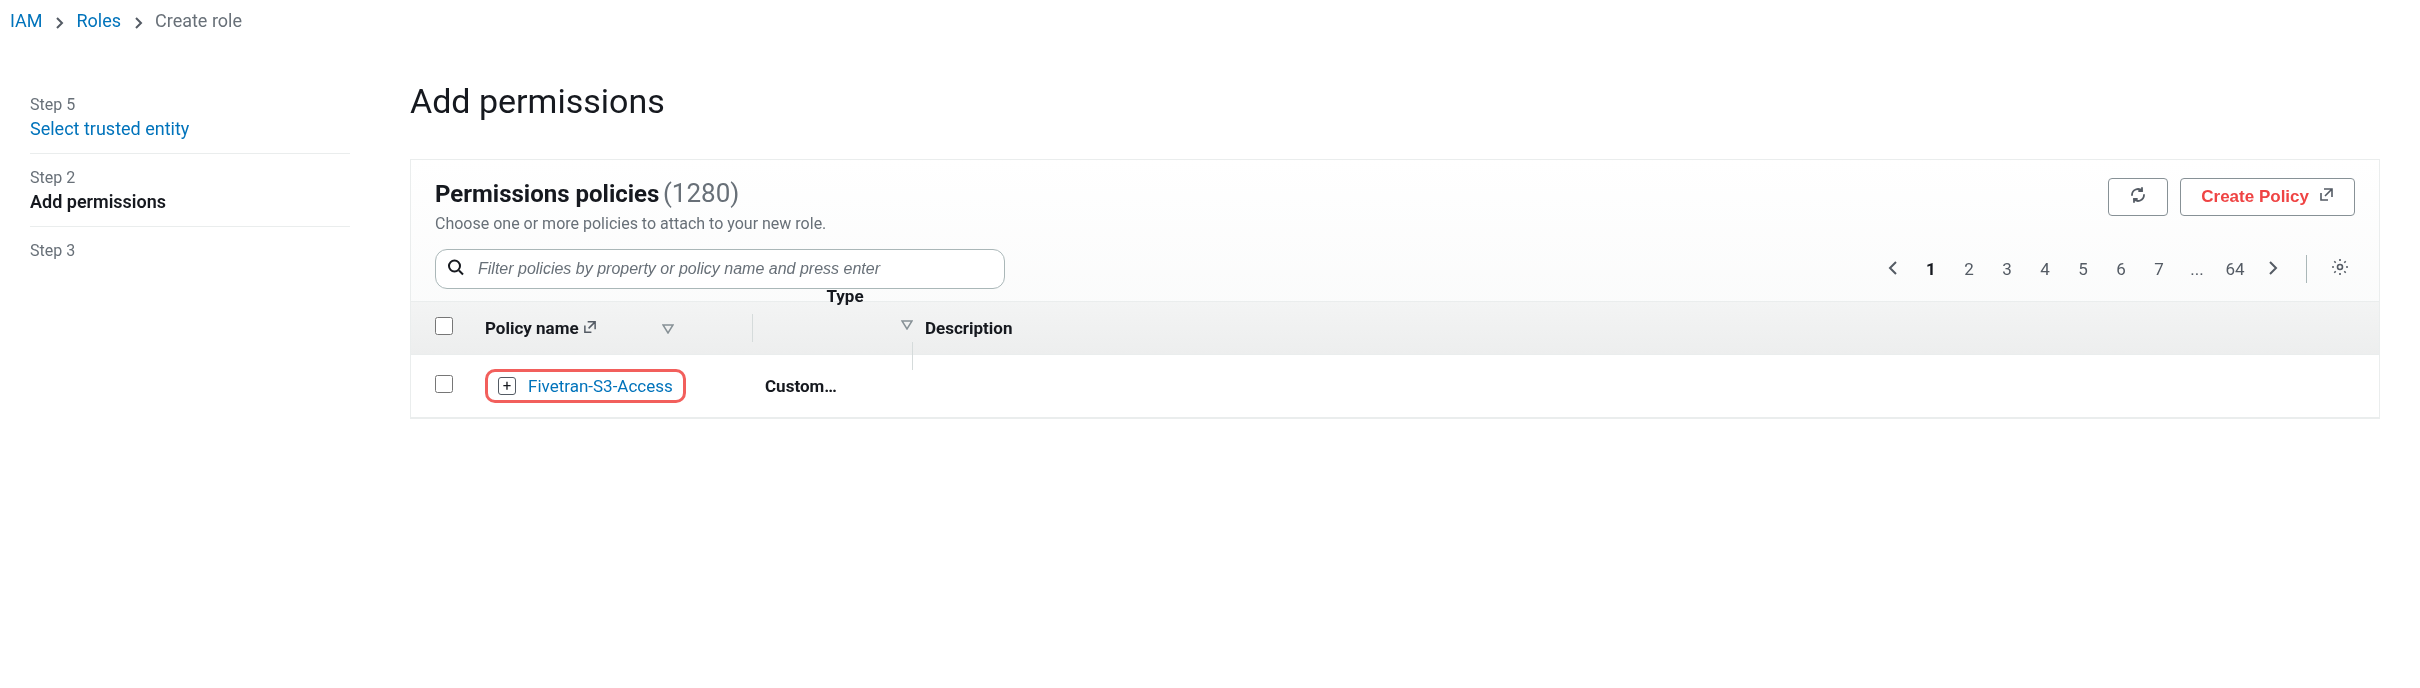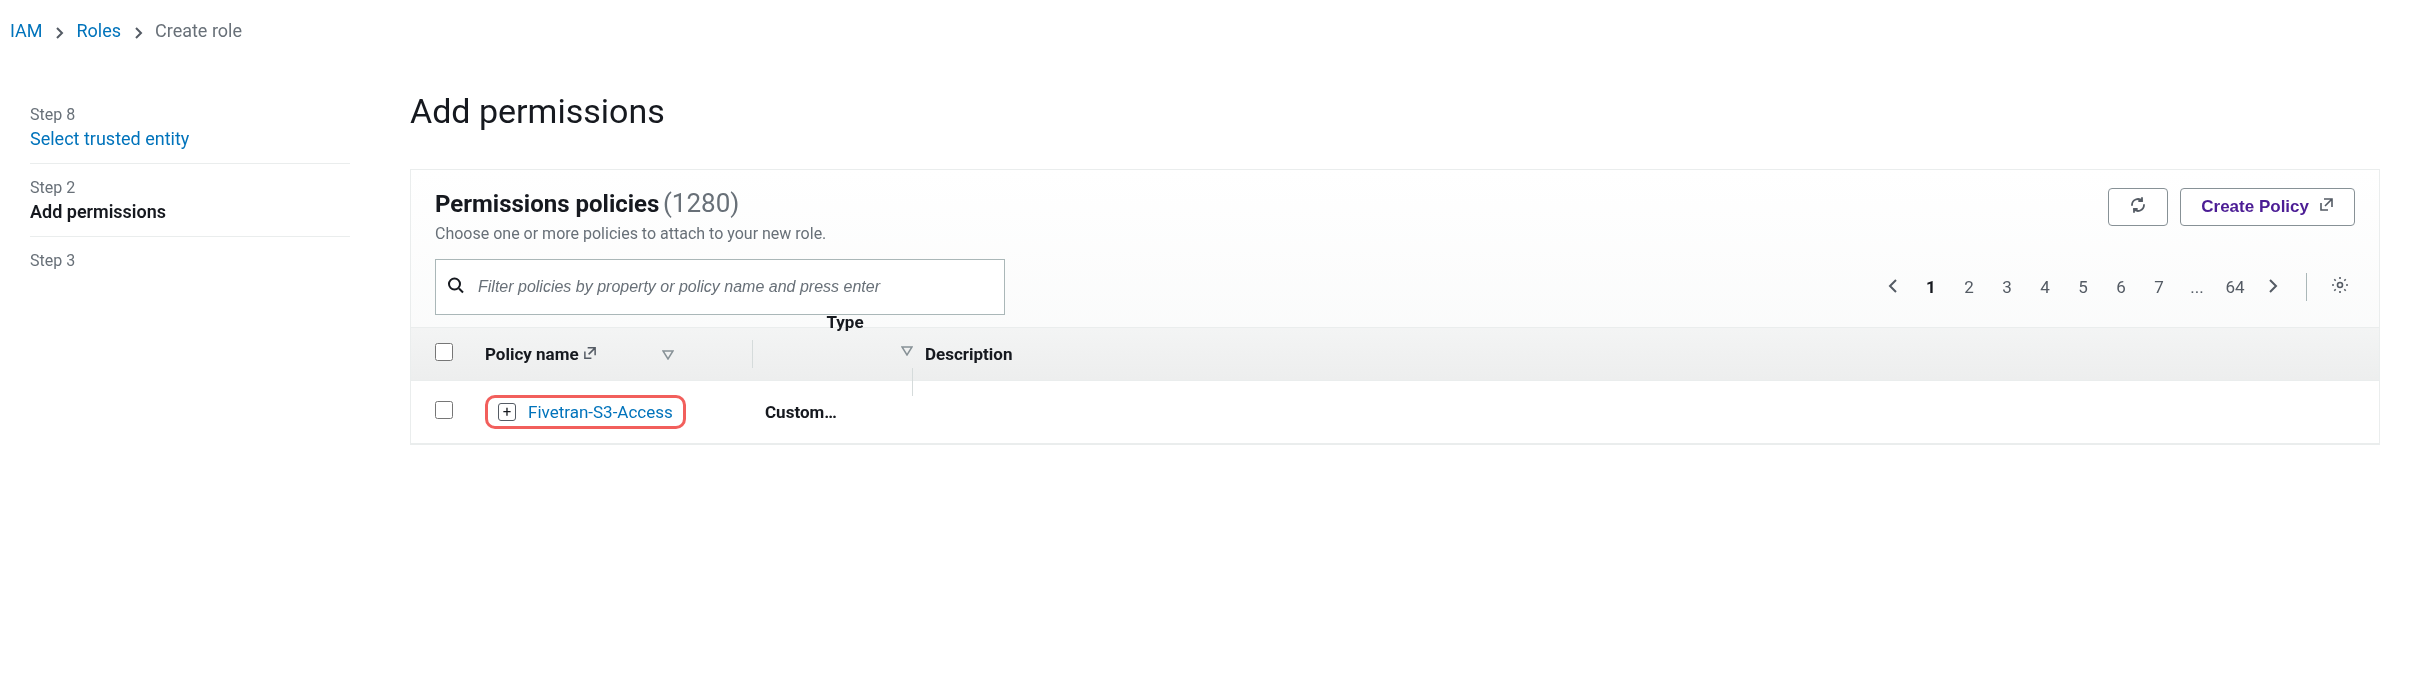--- a/index.html
+++ b/index.html
@@ -4,21 +4,21 @@
 <style>
   * { box-sizing: border-box; margin: 0; padding: 0; }
   body {
     font-family: -apple-system, BlinkMacSystemFont, "Segoe UI", Roboto, "Helvetica Neue", Arial, sans-serif;
     background: #fff;
     color: #16191f;
     font-size: 14px;
     width: 2420px;
   }
   .page { display: flex; padding: 20px 0 0 20px; }
-  .breadcrumb { padding: 20px 0 30px 10px; font-size: 18px; }
+  .breadcrumb { padding: 10px 0 30px 10px; font-size: 18px; }
   .breadcrumb a { color: #0073bb; text-decoration: none; }
   .breadcrumb-sep { color: #545b64; margin: 0 8px; font-size: 14px; }
   .breadcrumb-sep svg { vertical-align: middle; }
   .breadcrumb-current { color: #687078; }
 
   .sidebar { width: 350px; padding: 0 20px 0 10px; flex-shrink: 0; }
   .step { padding: 14px 0; }
   .step:not(:last-child) { border-bottom: 1px solid #eaeded; }
   .step-num { color: #687078; font-size: 16px; margin-bottom: 4px; }
   .step-title { font-size: 18px; color: #687078; }
@@ -44,21 +44,21 @@
   .panel-header-text .count { color: #687078; font-weight: 400; font-size: 26px; }
   .panel-desc { color: #687078; font-size: 16px; margin-top: 6px; }
   .panel-actions { display: flex; gap: 12px; }
   .btn {
     background: #fff;
     border: 1px solid #879196;
     border-radius: 4px;
     padding: 8px 20px;
     font-size: 17px;
     font-weight: 600;
-    color: #4c1d95;
+    color: #ef4444;
     cursor: pointer;
     display: inline-flex;
     align-items: center;
     gap: 10px;
     height: 38px;
   }
 
   .search-row {
     padding: 0 24px 12px 24px;
     display: flex;
@@ -72,23 +72,23 @@
   }
   .search-icon {
     position: absolute;
     left: 12px;
     top: 50%;
     transform: translateY(-50%);
     color: #545b64;
   }
   .search-input {
     width: 100%;
-    height: 56px;
+    height: 40px;
     border: 1px solid #aab7b8;
-    border-radius: 0;
+    border-radius: 12px;
     padding: 0 12px 0 42px;
     font-size: 16px;
     font-style: italic;
     color: #16191f;
   }
   .search-input::placeholder { color: #687078; font-style: italic; }
 
   .pagination { display: flex; align-items: center; gap: 8px; margin-left: auto; }
   .page-btn {
     min-width: 30px;
@@ -175,21 +175,21 @@
     <svg width="10" height="12" viewBox="0 0 10 12">
         <path d="M2 1 L7 6 L2 11" fill="none" stroke="#545b64" stroke-width="2"></path>
       </svg>
   </span>
   <span class="breadcrumb-current">Create role</span>
 </div>
 
 <div class="page">
   <div class="sidebar">
     <div class="step">
-      <div class="step-num">Step 8</div>
+      <div class="step-num">Step 5</div>
       <div class="step-title link">Select trusted entity</div>
     </div>
     <div class="step">
       <div class="step-num">Step 2</div>
       <div class="step-title active">Add permissions</div>
     </div>
     <div class="step">
       <div class="step-num">Step 3</div>
     </div>
   </div>

